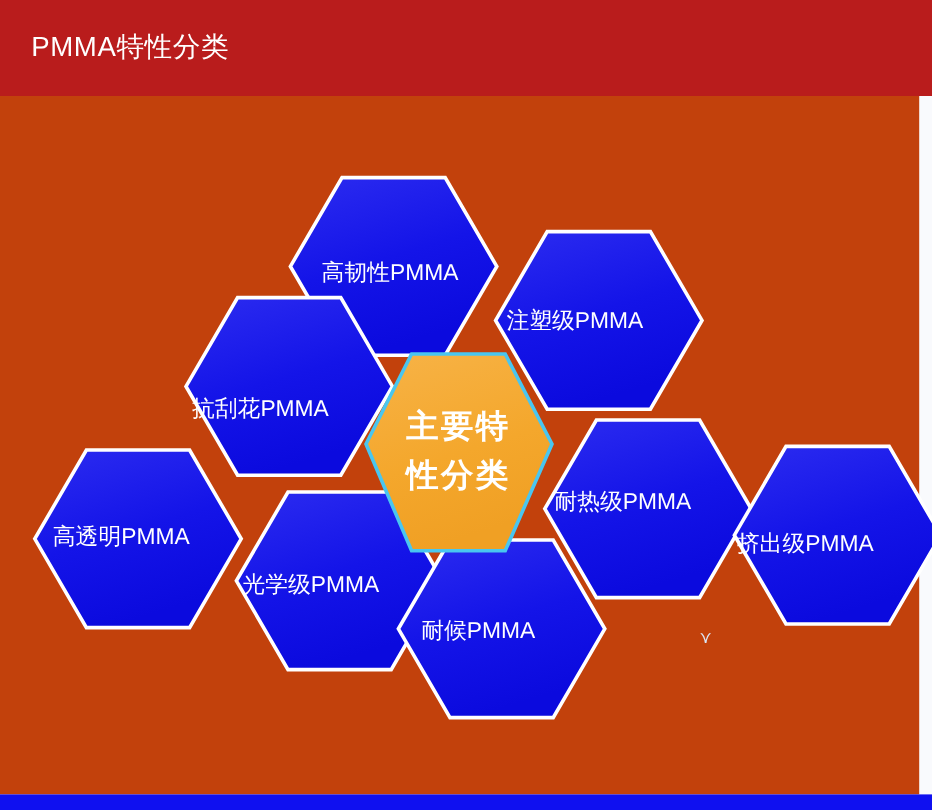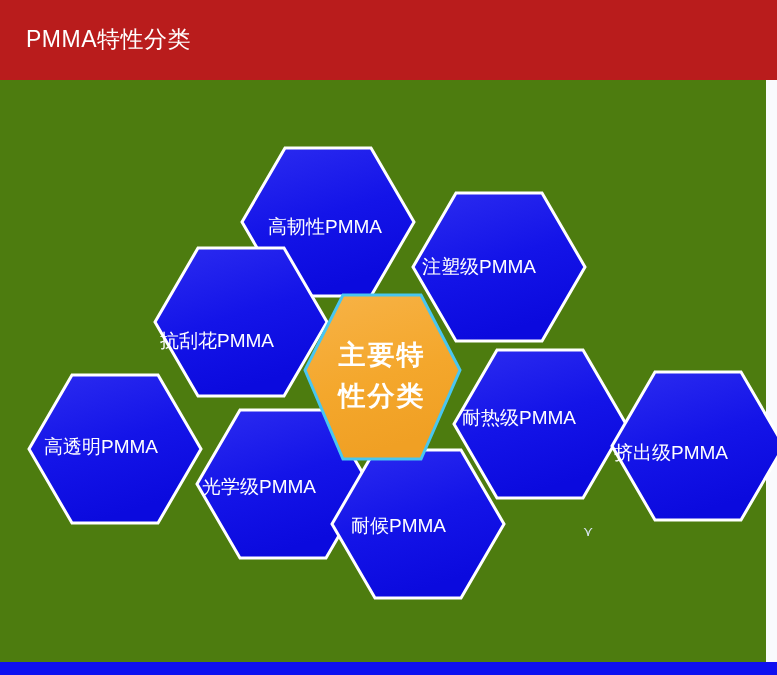--- a/index.html
+++ b/index.html
@@ -45,21 +45,21 @@
     background: #0f10f0;
   }
 
   
   #diagram-canvas {
     position: absolute;
     left: 0;
     top: 80px;
     width: 766px;
     height: 582px;
-    background: #4d7c0f;
+    background: #c2410c;
   }
   #hex-svg {
     position: absolute;
     left: 0;
     top: 0;
     display: block;
   }
 
   .hex-label {
     font-family: "Liberation Sans", "DejaVu Sans", sans-serif;

